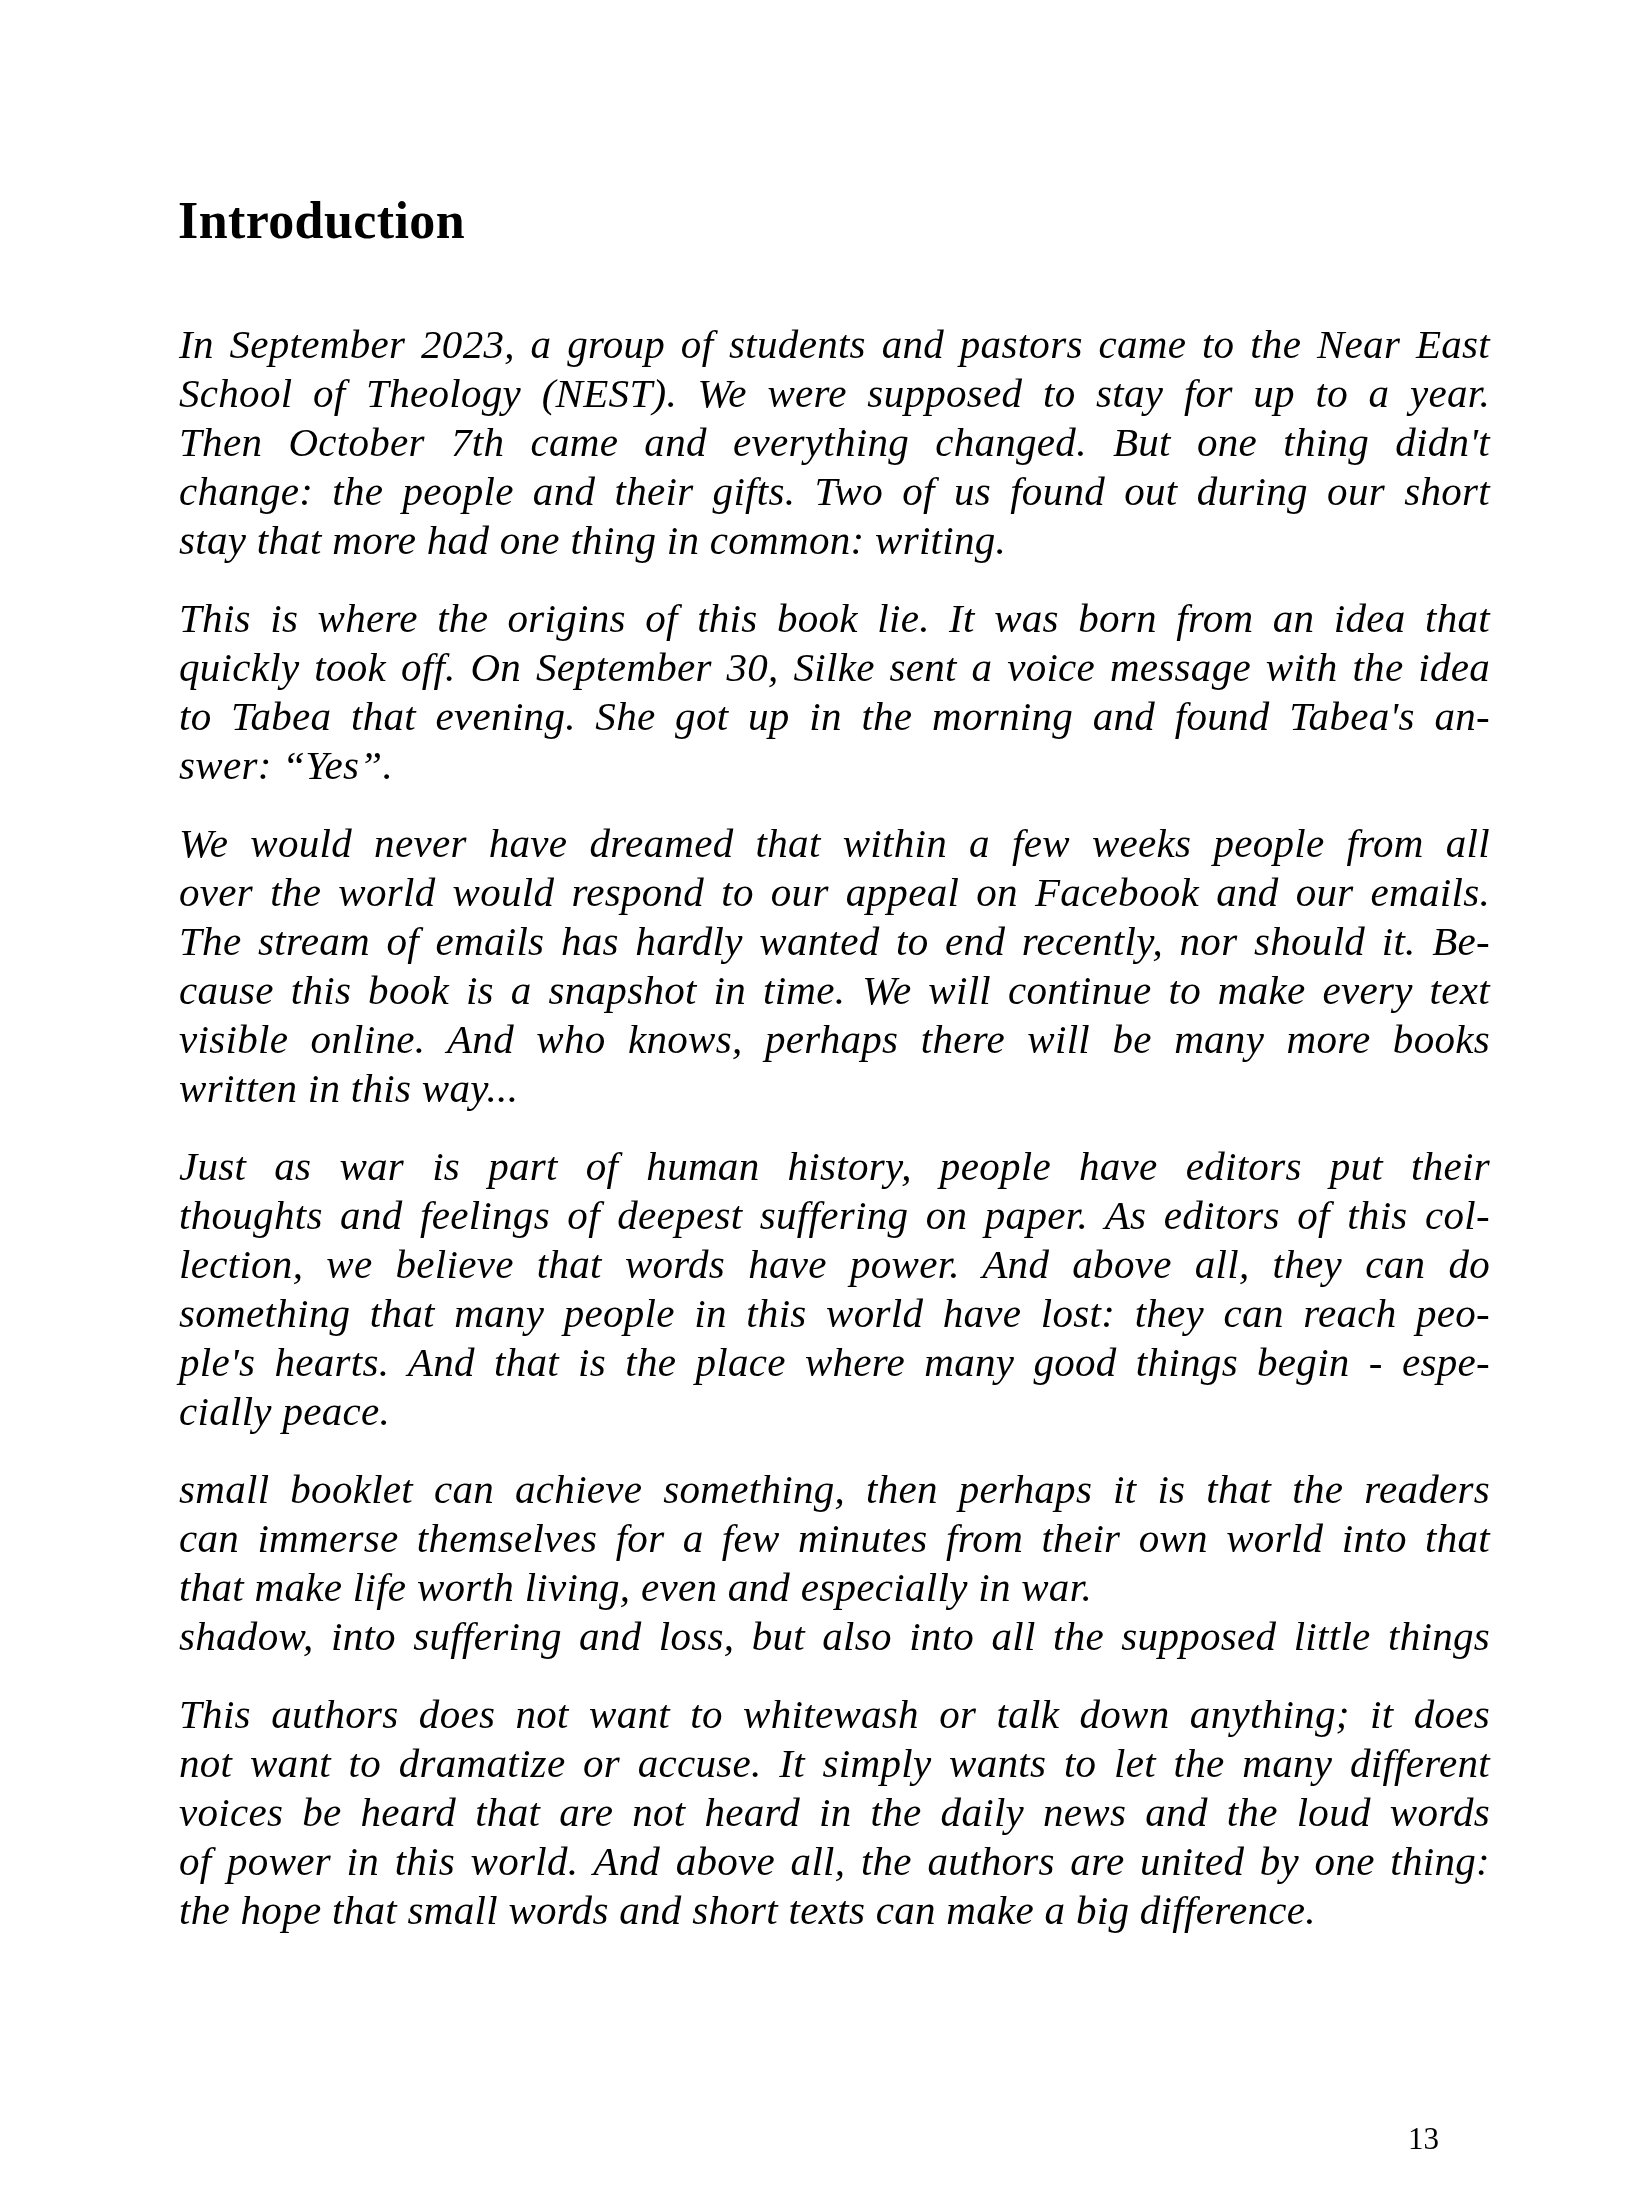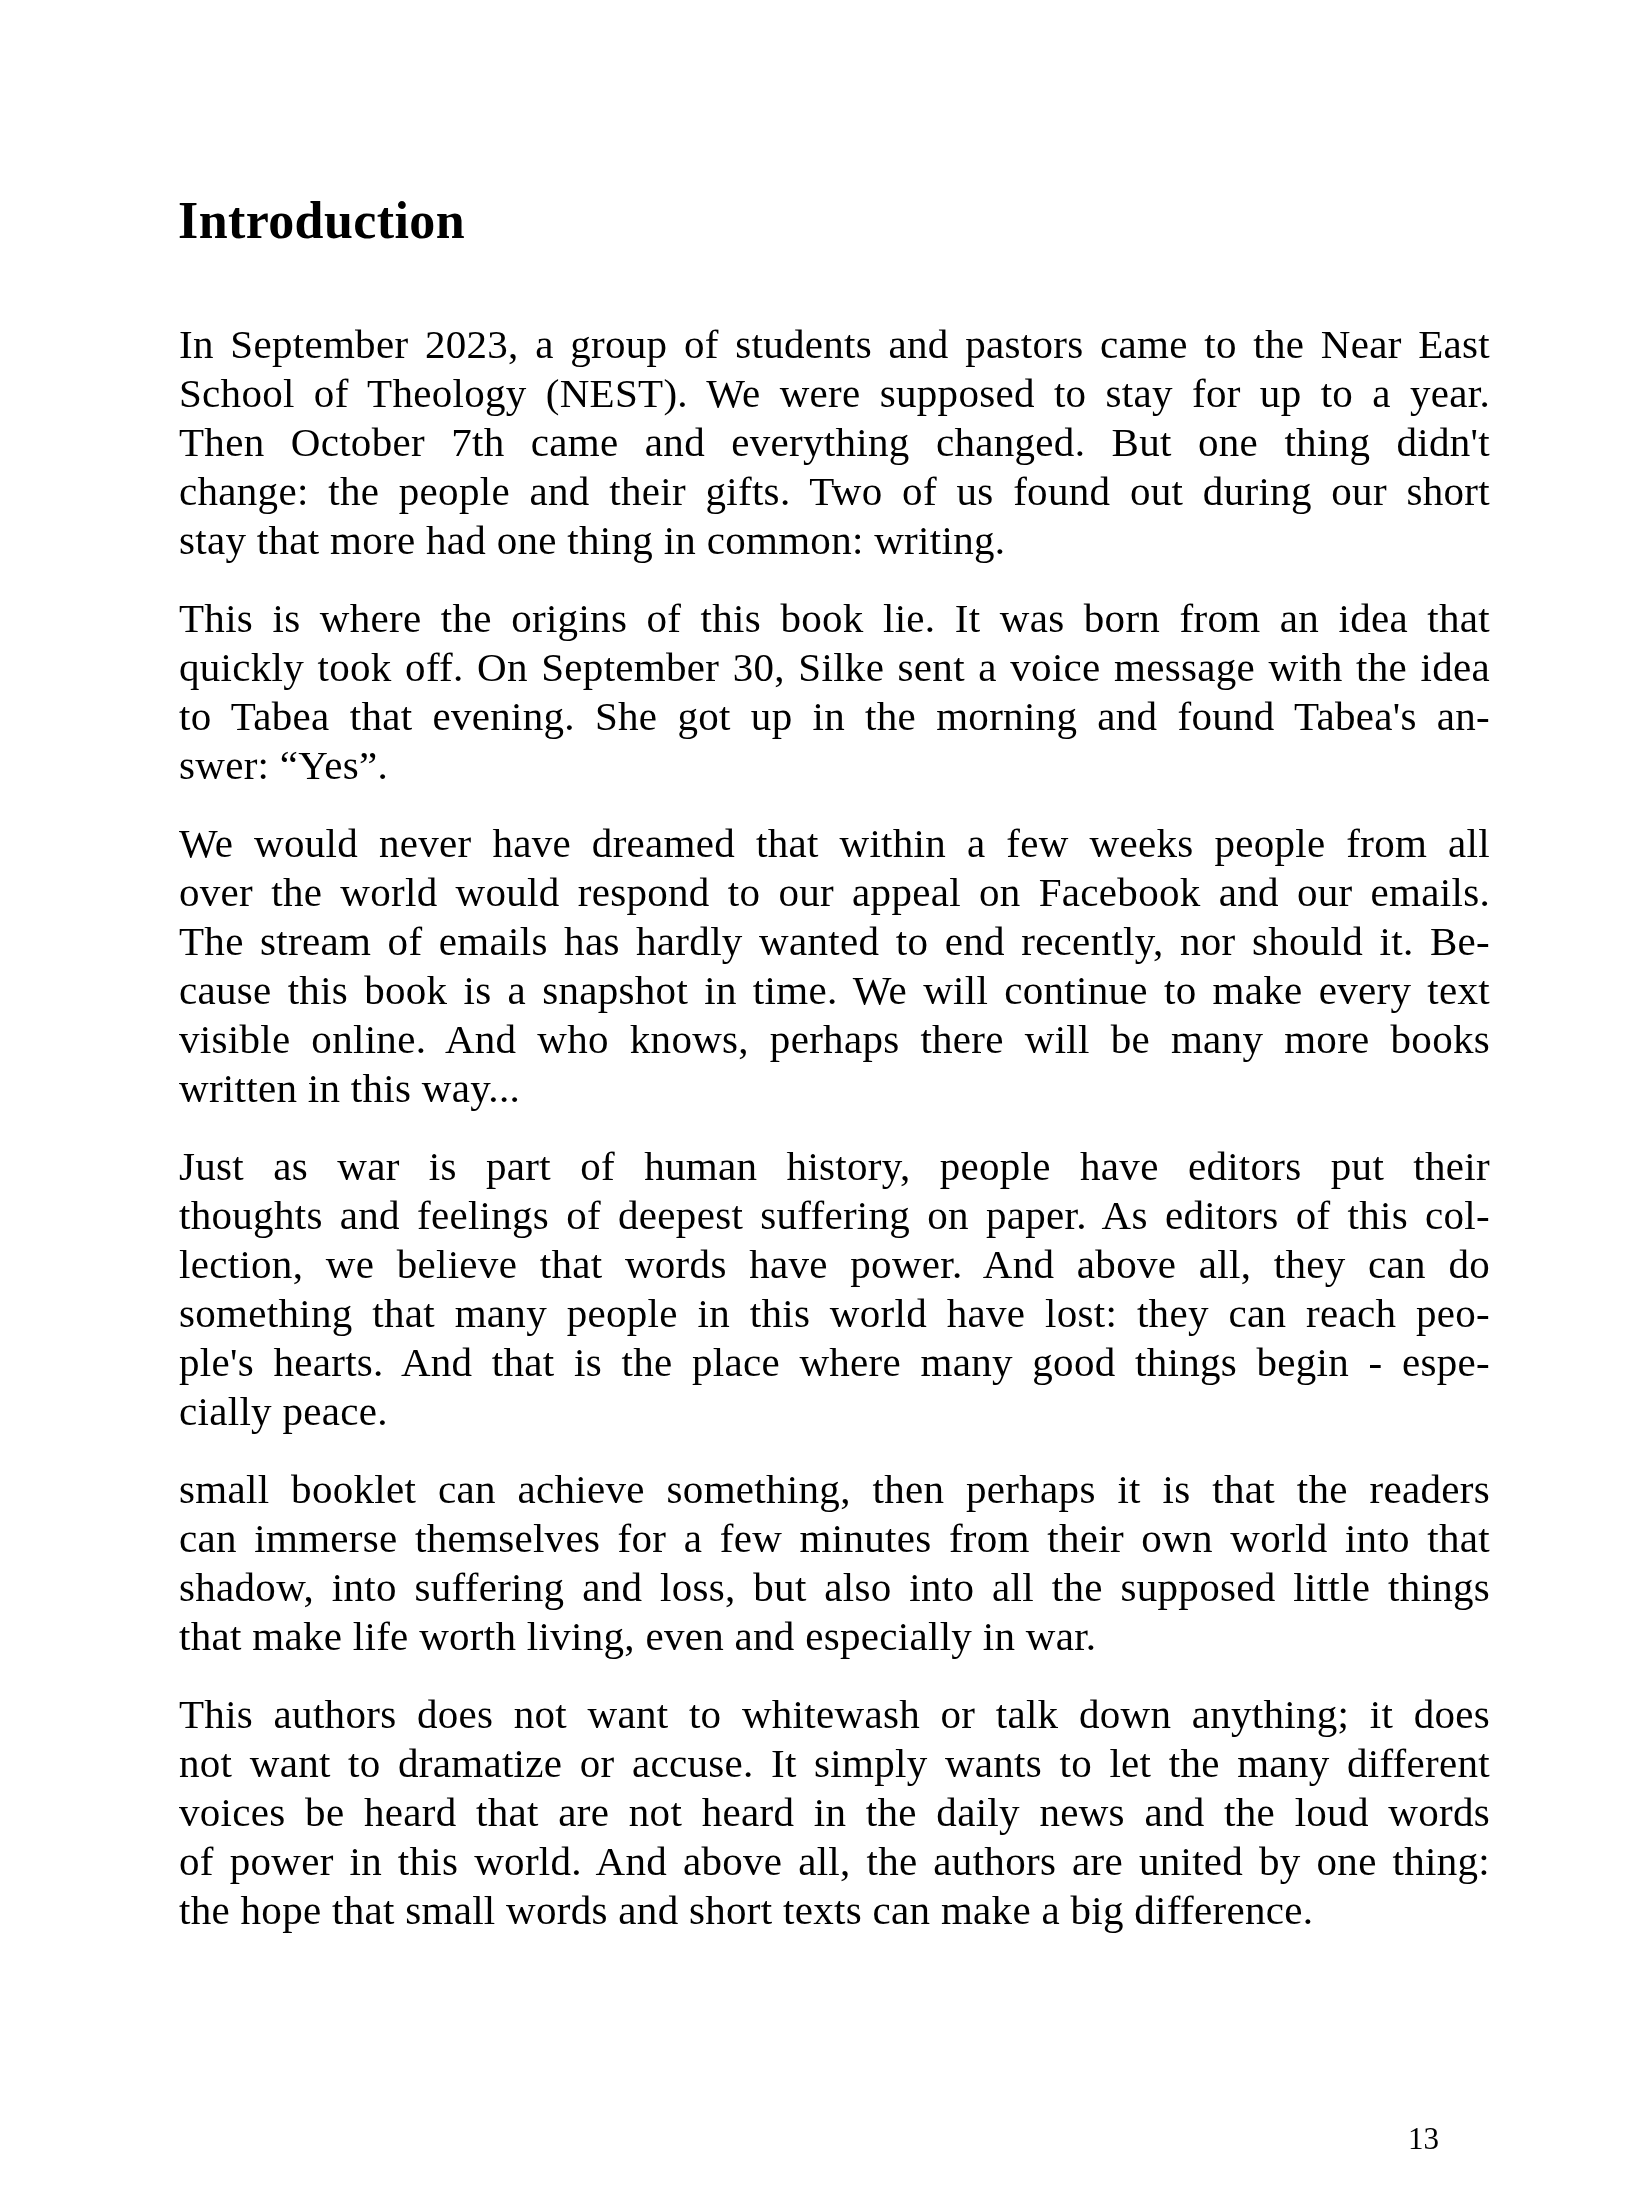--- a/index.html
+++ b/index.html
@@ -13,21 +13,21 @@
   }
   .body {
     position: absolute; left: 179px; top: 320px; width: 1311px;
     font-family: "Liberation Serif", "DejaVu Serif", serif;
     font-size: 41px;
   }
   .para { margin: 0 0 29px 0; }
   .line {
     display: block; height: 49px; line-height: 49px;
     text-align: justify; text-align-last: justify; white-space: nowrap;
-    word-spacing: 0; letter-spacing: 0.3px;
+    word-spacing: 0; letter-spacing: 0.3px; font-style: italic;
   }
   .line.last { text-align: left; text-align-last: left; }
   .page-number {
     position: absolute; left: 1408px; top: 2121px;
     font-family: "Liberation Serif", "DejaVu Serif", serif;
     font-size: 31px; line-height: 35px;
   }
 </style>
 </head>
 <body>
@@ -61,22 +61,22 @@
       <span class="line">Just as war is part of human history, people have editors put their</span>
       <span class="line">thoughts and feelings of deepest suffering on paper. As editors of this col-</span>
       <span class="line">lection, we believe that words have power. And above all, they can do</span>
       <span class="line">something that many people in this world have lost: they can reach peo-</span>
       <span class="line">ple's hearts. And that is the place where many good things begin - espe-</span>
       <span class="line last">cially peace.</span>
     </p>
     <p class="para">
       <span class="line">small booklet can achieve something, then perhaps it is that the readers</span>
       <span class="line">can immerse themselves for a few minutes from their own world into that</span>
+      <span class="line last">that make life worth living, even and especially in war.</span>
       <span class="line">shadow, into suffering and loss, but also into all the supposed little things</span>
-      <span class="line last">that make life worth living, even and especially in war.</span>
     </p>
     <p class="para">
       <span class="line">This authors does not want to whitewash or talk down anything; it does</span>
       <span class="line">not want to dramatize or accuse. It simply wants to let the many different</span>
       <span class="line">voices be heard that are not heard in the daily news and the loud words</span>
       <span class="line">of power in this world. And above all, the authors are united by one thing:</span>
       <span class="line last">the hope that small words and short texts can make a big difference.</span>
     </p>
   </div>
 

